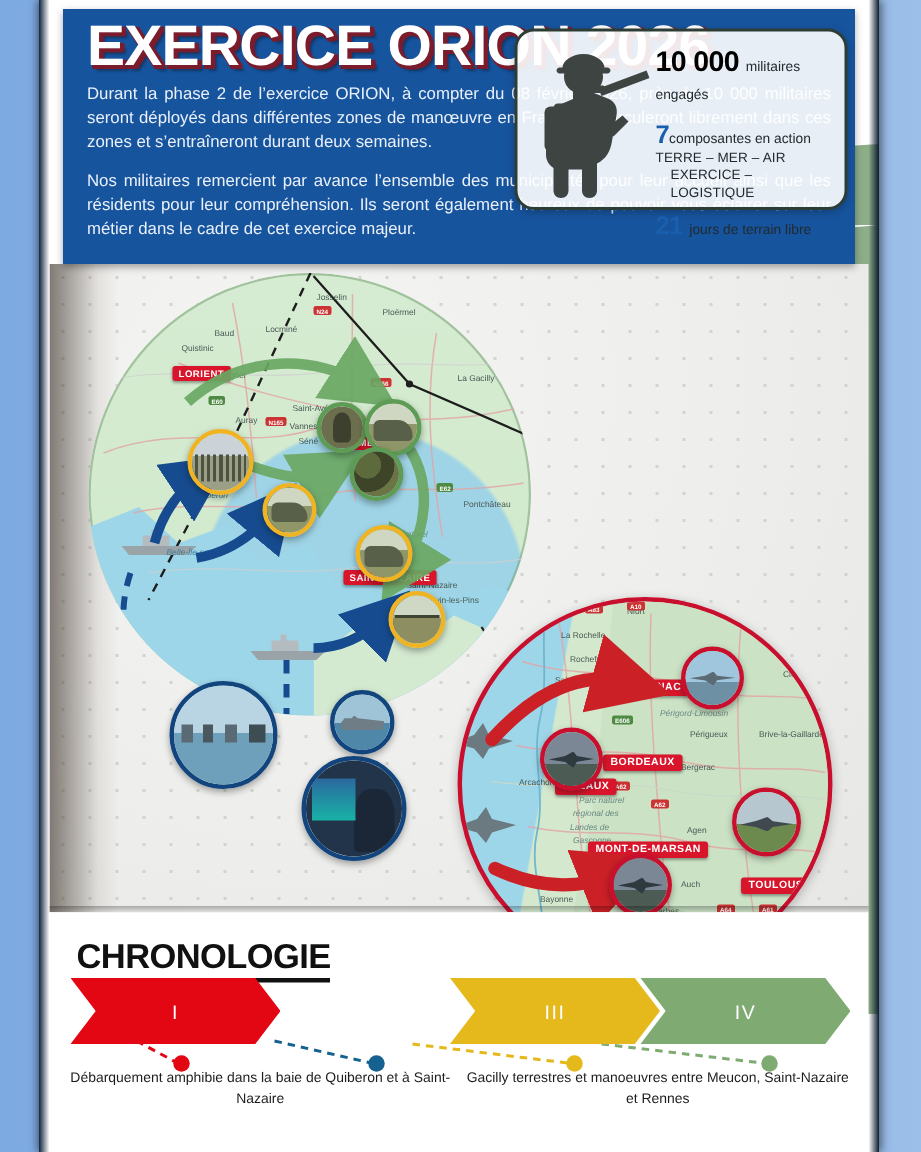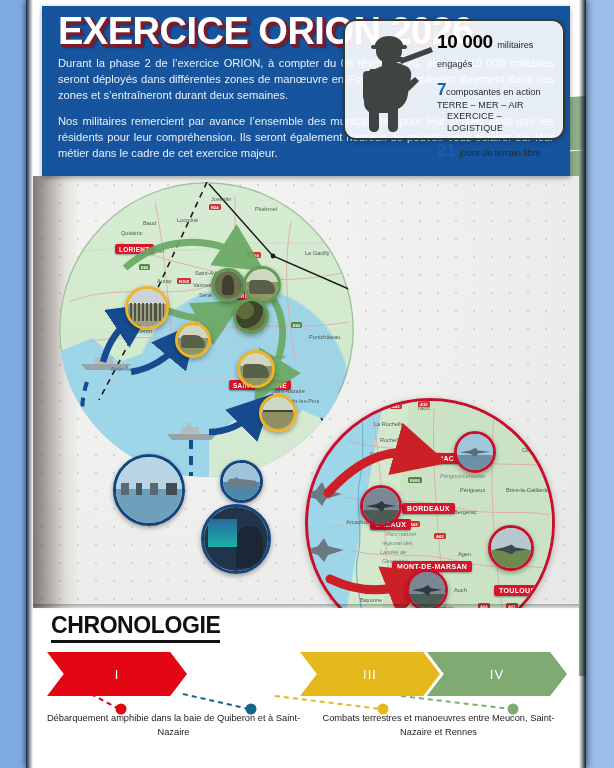--- a/index.html
+++ b/index.html
@@ -232,21 +232,21 @@
   
   #chrono {
     position:absolute; left:7px; top:608px; width:546px; height:160px;
     background:#ffffff; z-index:30;
   }
   #chrono-top-shadow{
     position:absolute; left:0; right:0; top:-4px; height:5px;
     background:linear-gradient(to bottom, rgba(0,0,0,.28), rgba(0,0,0,0));
   }
   #chrono-title{
-    position:absolute; left:18px; top:4px;
+    position:absolute; left:18px; top:16px;
     font-size:23px; font-weight:bold; letter-spacing:-.4px; color:#111;
     border-bottom:3px solid #111; padding-bottom:1px;
   }
   
 
   #arrowrow { position:absolute; left:14px; top:44px; width:520px; height:44px; }
   .chev {
     position:absolute; top:0; height:44px;
     display:flex; align-items:center; justify-content:center;
     color:#ffffff; font-size:13px; letter-spacing:1px;
@@ -565,18 +565,18 @@
         <path d="M242,4 L348,17" stroke="#e5b81c" stroke-width="2" fill="none" stroke-dasharray="5 4"></path>
         <path d="M368,4 L478,17" stroke="#7fab72" stroke-width="2" fill="none" stroke-dasharray="5 4"></path>
         <circle cx="88" cy="17" r="5.5" fill="#e30613"></circle>
         <circle cx="218" cy="17" r="5.5" fill="#15618f"></circle>
         <circle cx="350" cy="17" r="5.5" fill="#e5b81c"></circle>
         <circle cx="480" cy="17" r="5.5" fill="#7fab72"></circle>
       </svg>
 
       <div id="captions">
         <div class="cap">Débarquement amphibie dans la baie de Quiberon et à Saint-Nazaire</div>
-        <div class="cap">Combats terrestres et manoeuvres entre Meucon, Saint-Nazaire et Rennes</div>
+        <div class="cap">Gacilly terrestres et manoeuvres entre Meucon, Saint-Nazaire et Rennes</div>
       </div>
     </div>
 
   </div>
 </div>
 
 </body></html>

